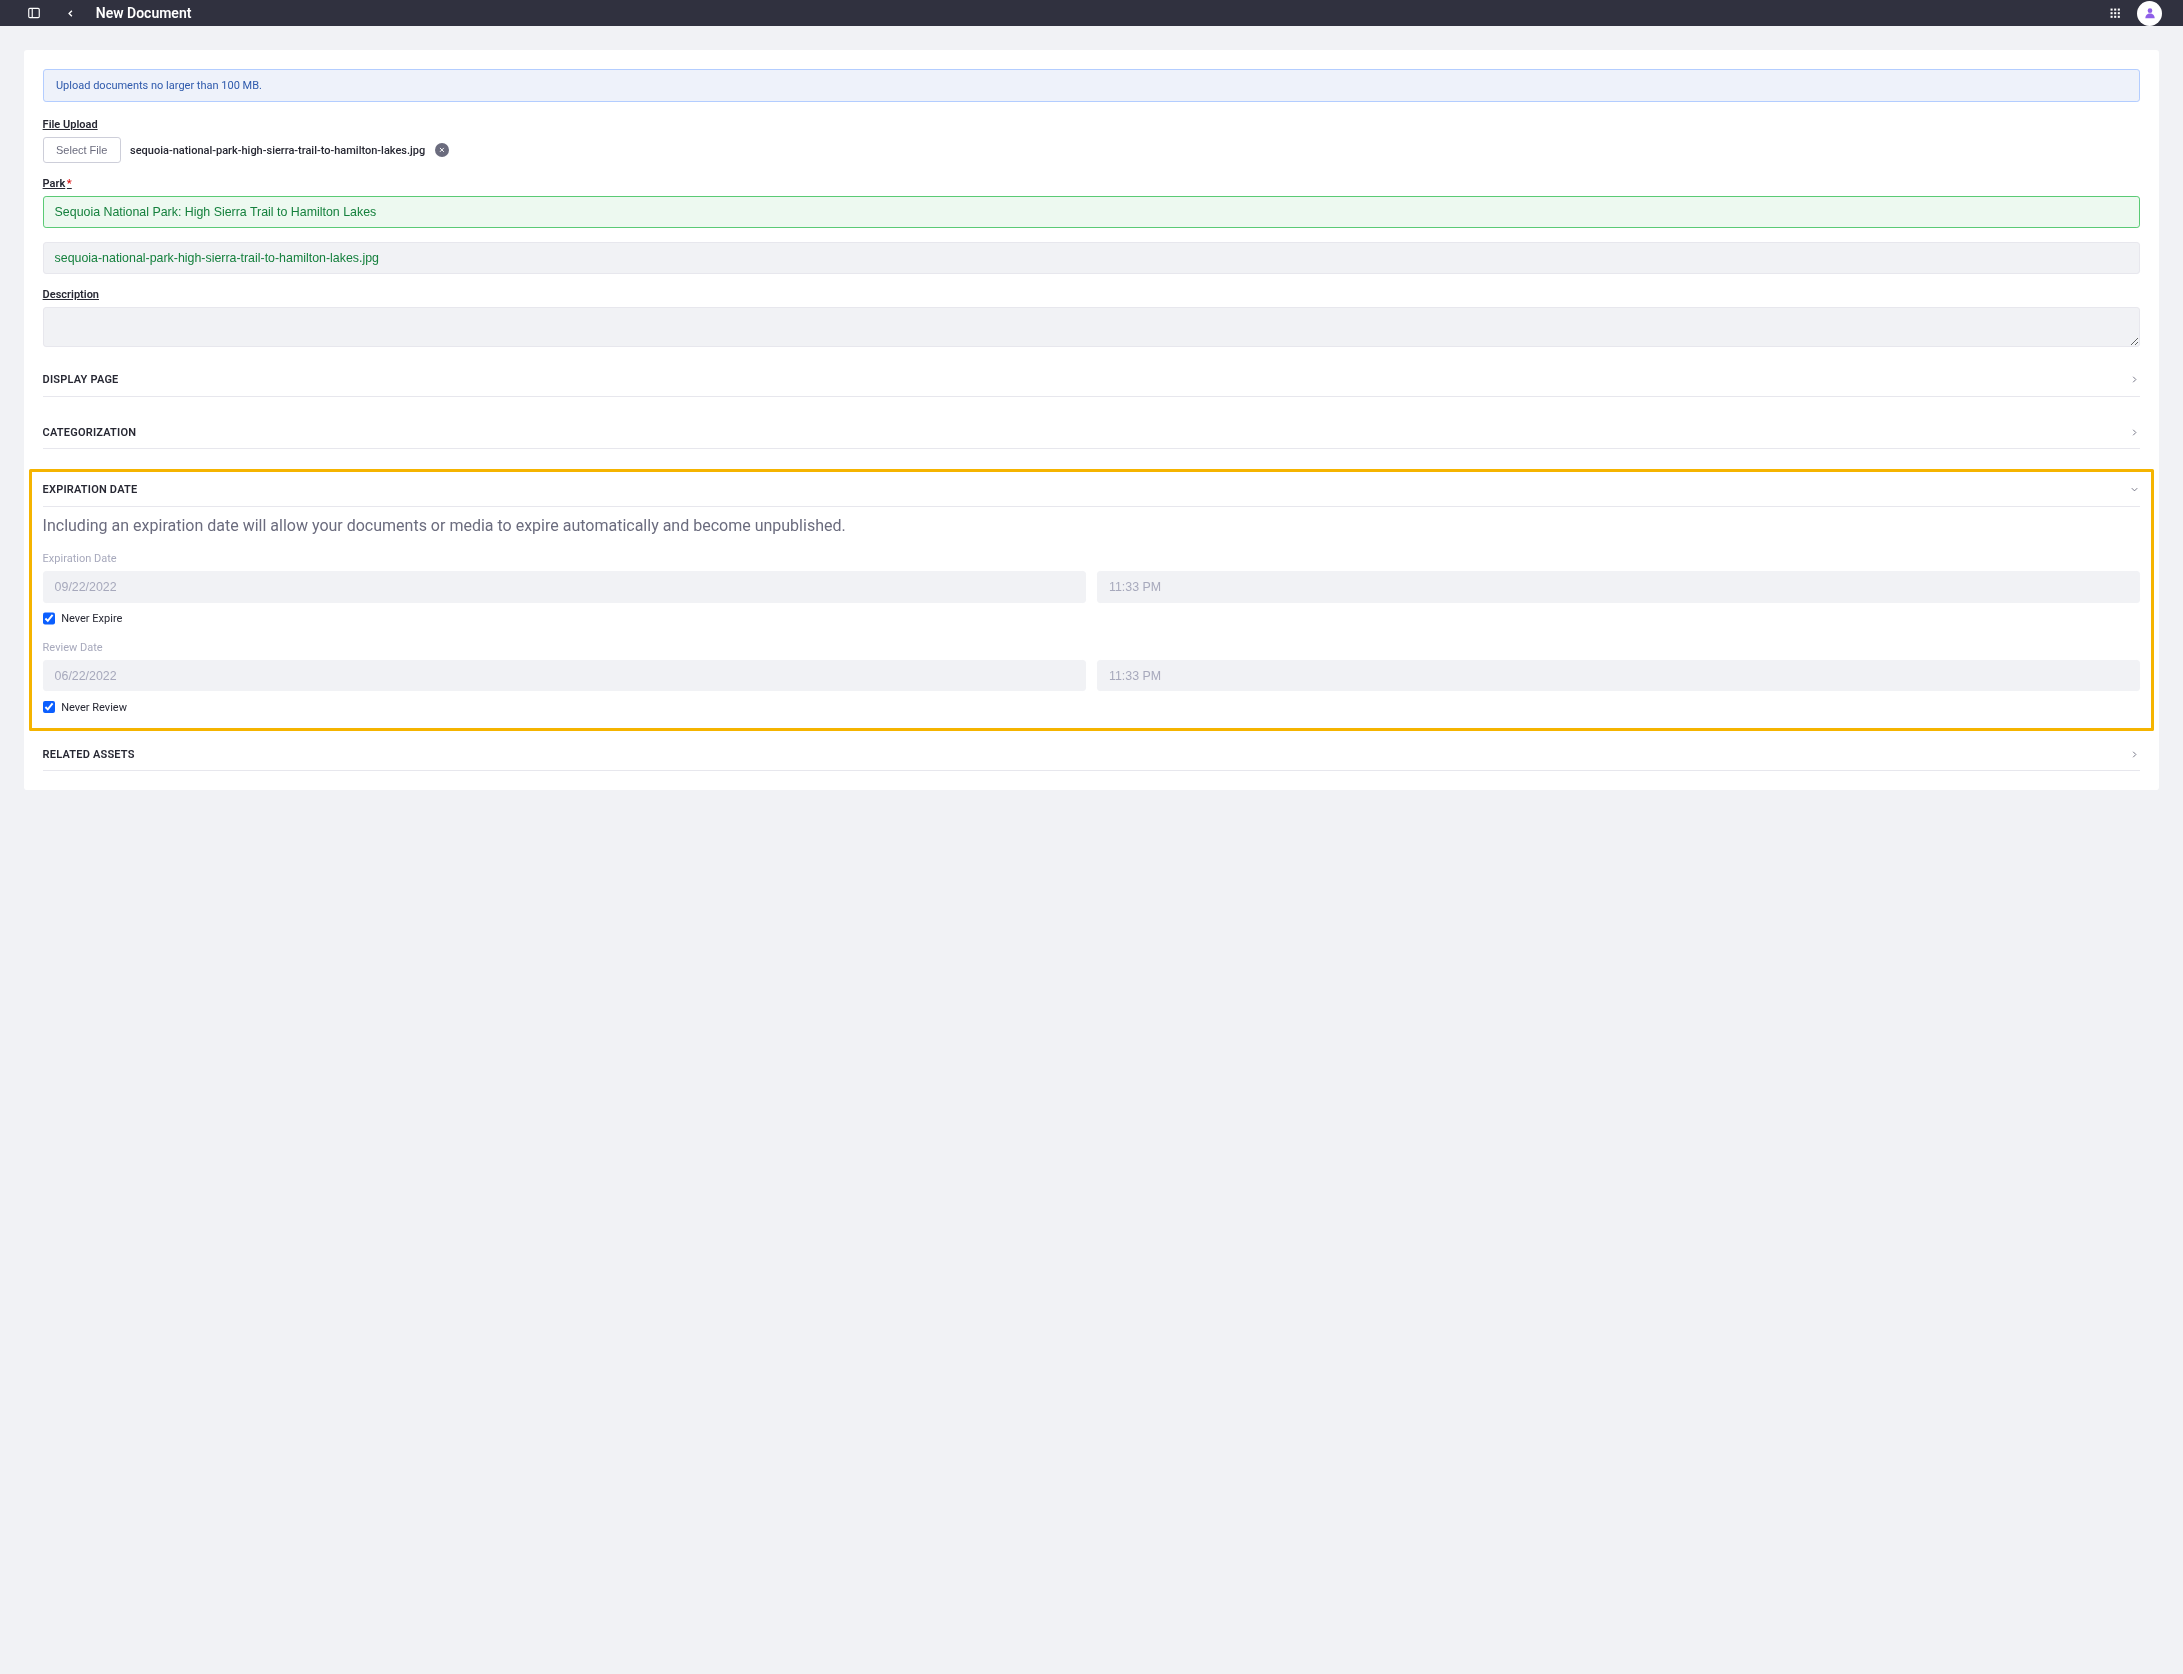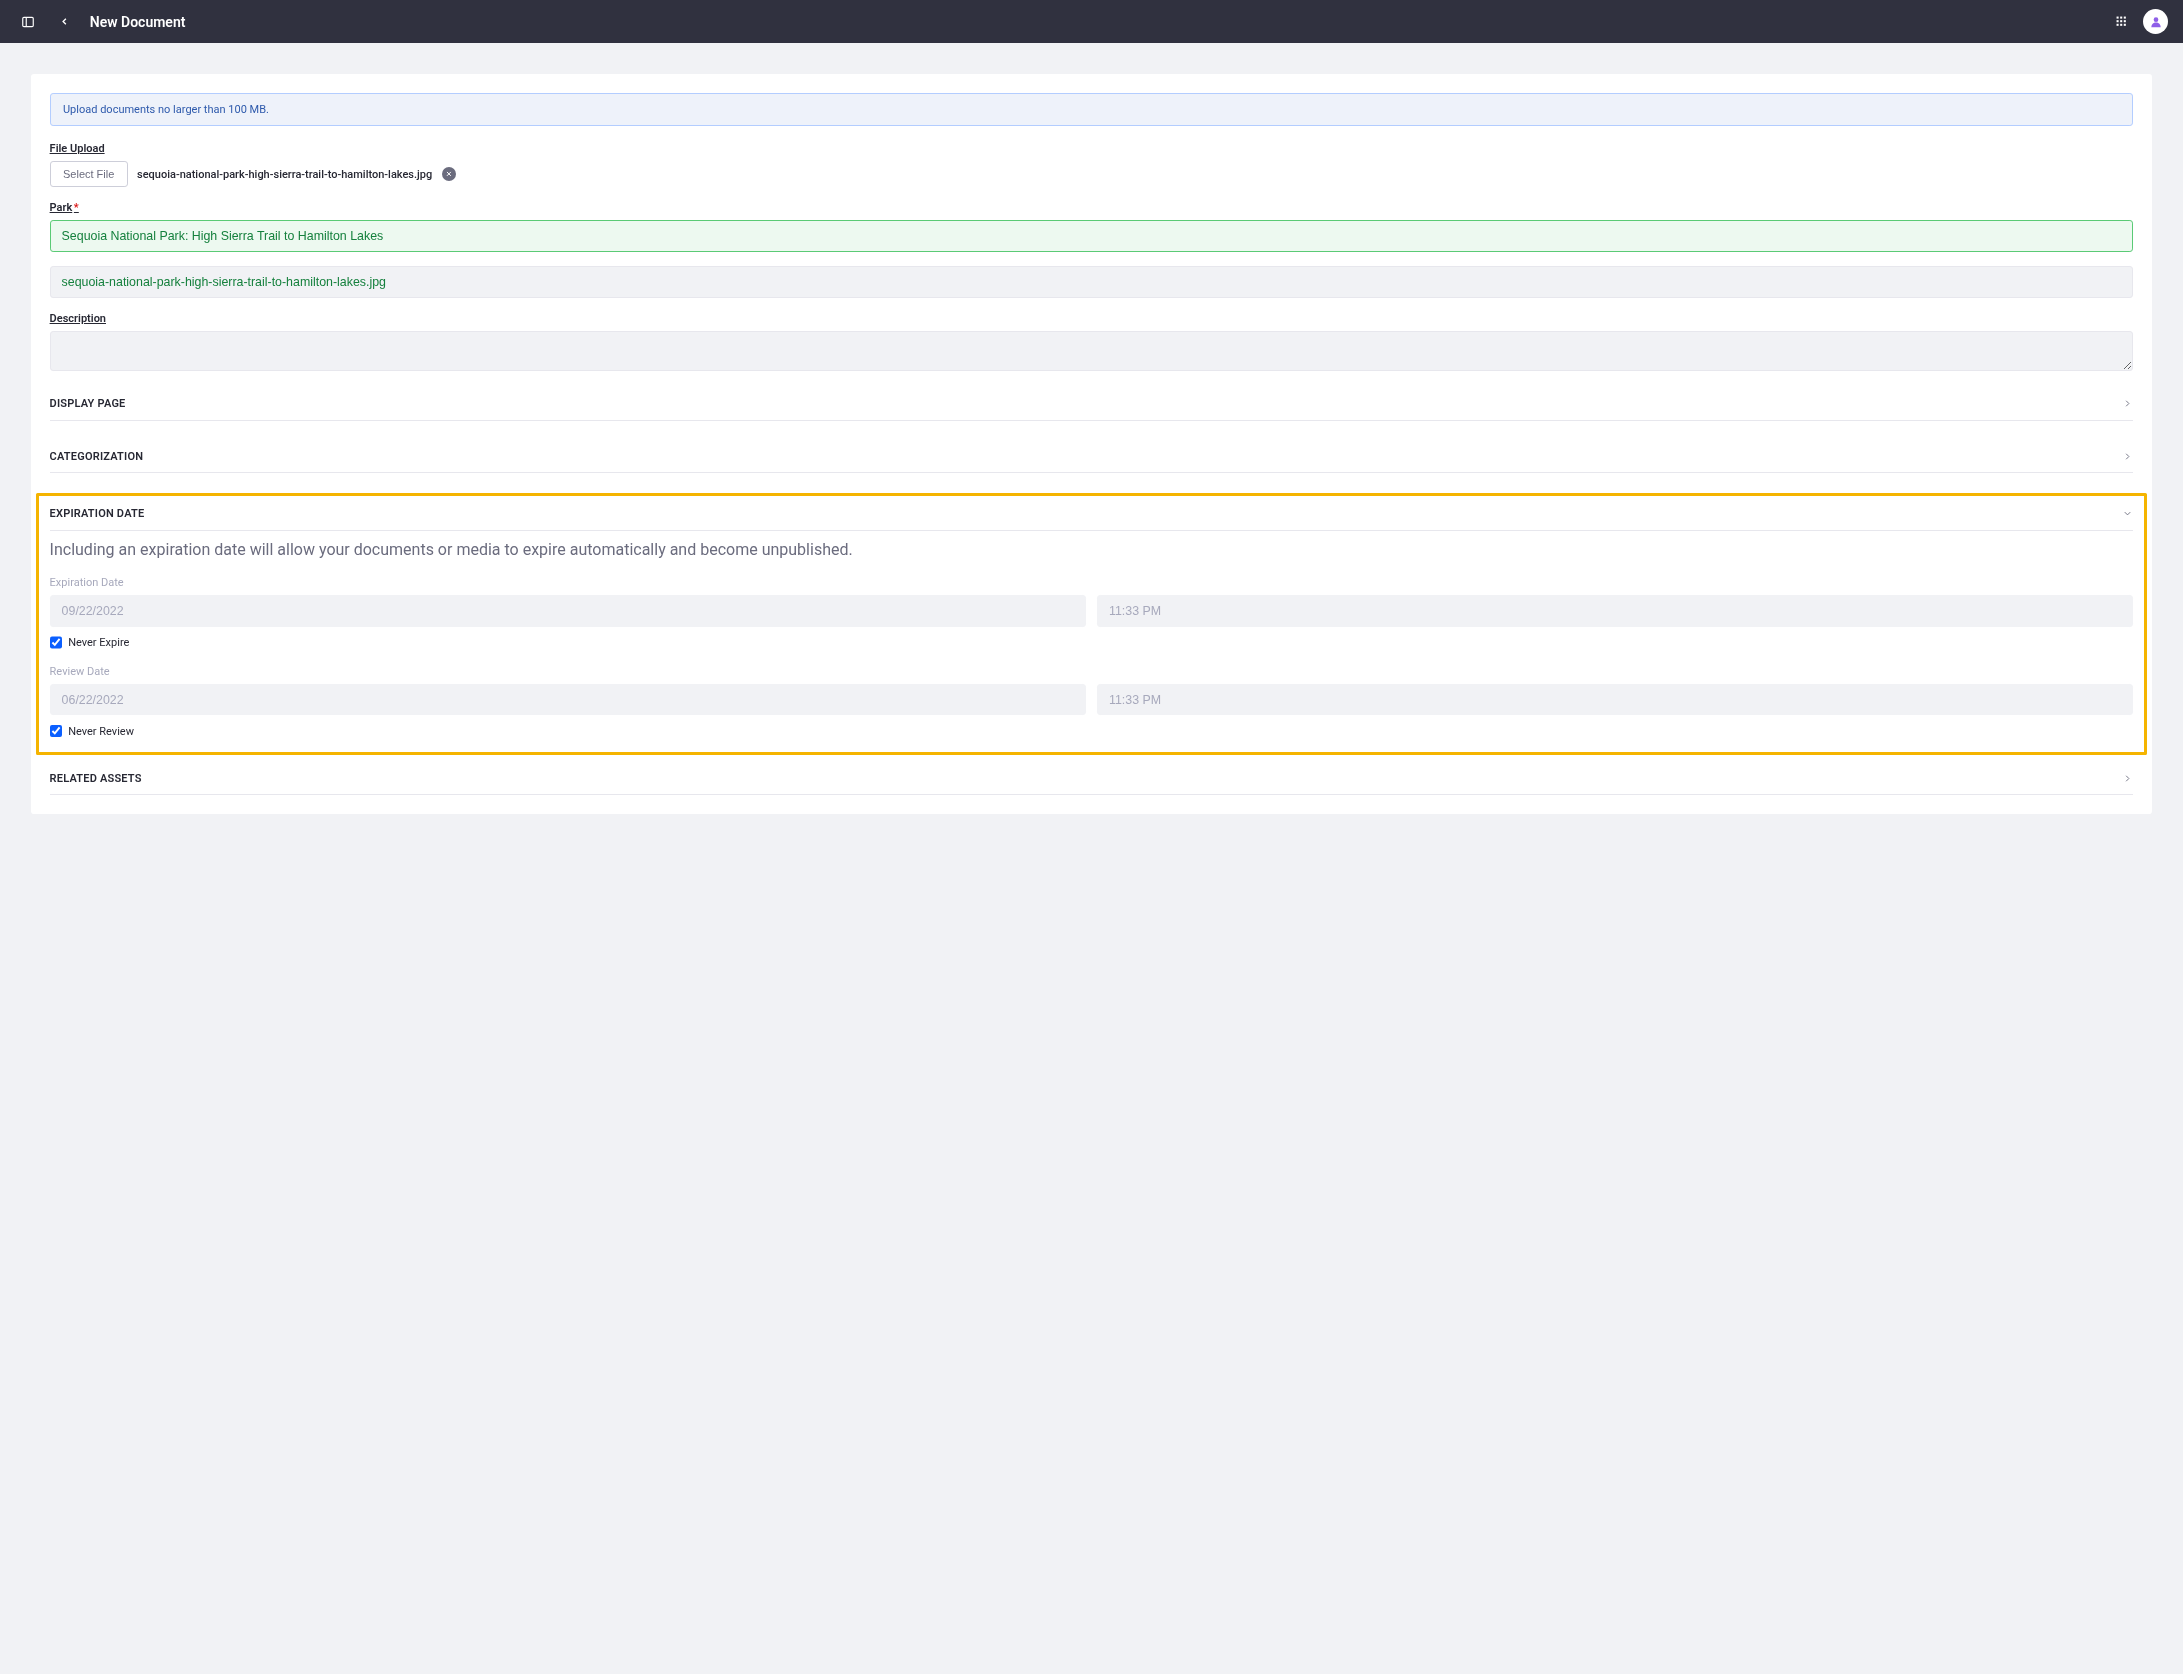--- a/index.html
+++ b/index.html
@@ -4,24 +4,24 @@
 <style>
   * { box-sizing: border-box; margin: 0; padding: 0; }
   body {
     font-family: -apple-system, BlinkMacSystemFont, "Segoe UI", Roboto, sans-serif;
     background: #f1f2f5;
     color: #272833;
     font-size: 11px;
   }
   .topbar {
     background: #30313f;
-    height: 43px;
-    display: flex;
-    align-items: center;
-    padding: 0 15px;
+    height: 26px;
+    display: flex;
+    align-items: center;
+    padding: 0 21px;
     color: #fff;
   }
   .topbar-left {
     display: flex;
     align-items: center;
     gap: 12.4px;
   }
   .icon-btn {
     width: 25px;
     height: 25px;
@@ -46,21 +46,21 @@
     height: 25px;
     background: #fff;
     border-radius: 50%;
     display: flex;
     align-items: center;
     justify-content: center;
   }
   .avatar svg { width: 14px; height: 14px; fill: #8f5fe8; }
 
   .page {
-    padding: 31px;
+    padding: 24px;
   }
   .card {
     background: #fff;
     border-radius: 3.1px;
     padding: 18.6px;
   }
   .info-banner {
     background: #eef2fa;
     border: 0.8px solid #b3cdff;
     border-radius: 3.1px;

